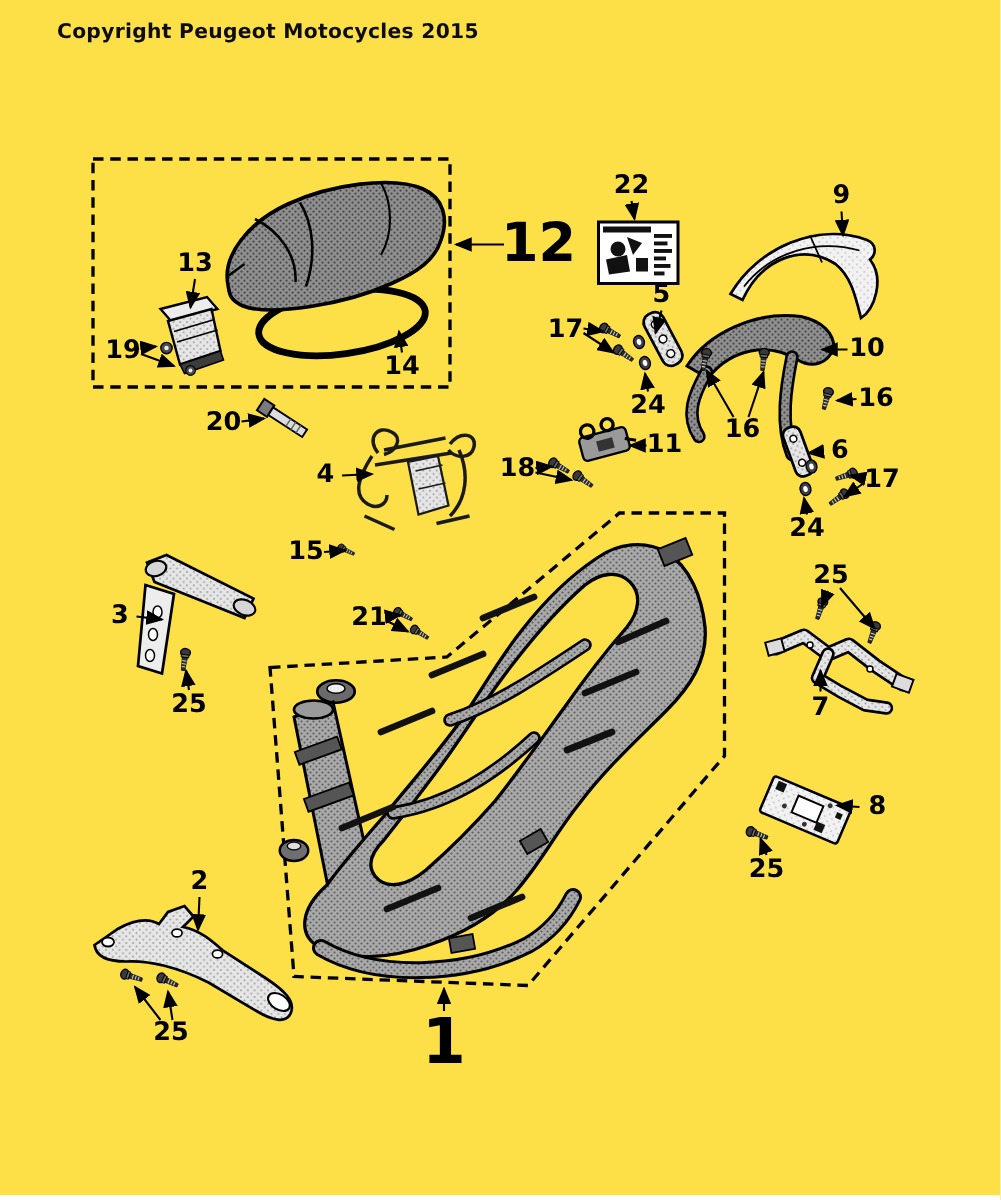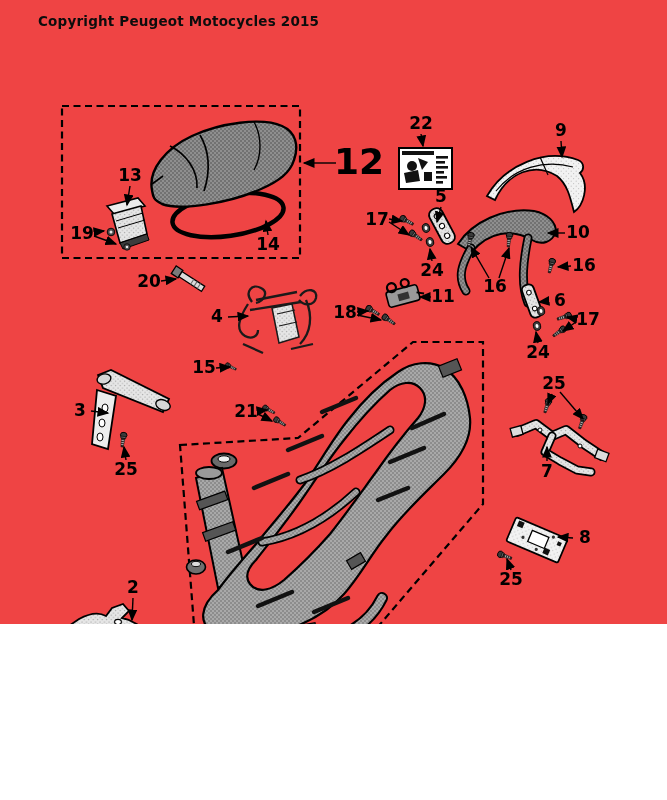--- a/index.html
+++ b/index.html
@@ -1,16 +1,16 @@
 <!DOCTYPE html>
 <html><head>
 <meta charset="utf-8">
 <style>
   html,body{margin:0;padding:0;background:#fff;}
-  .page{position:relative;width:667px;height:624px;background:#ef4444;overflow:hidden;
+  .page{position:relative;width:667px;height:797px;background:#fde047;overflow:hidden;
         font-family:"DejaVu Sans","Liberation Sans",sans-serif;}
   .copyright{position:absolute;left:38px;top:13px;font-size:13.5px;font-weight:700;
              color:#0d0d0d;letter-spacing:.2px;}
   svg{position:absolute;left:0;top:0;}
   .callout-label{font-family:"DejaVu Sans","Liberation Sans",sans-serif;font-weight:700;
                  fill:#000;text-anchor:middle;}
   .callout-arrow{stroke:#000;stroke-width:1.4;}
   .dashed{fill:none;stroke:#000;stroke-width:2.2;stroke-dasharray:7 4.5;}
   .oln{stroke:#000;fill:none;}
 </style>

